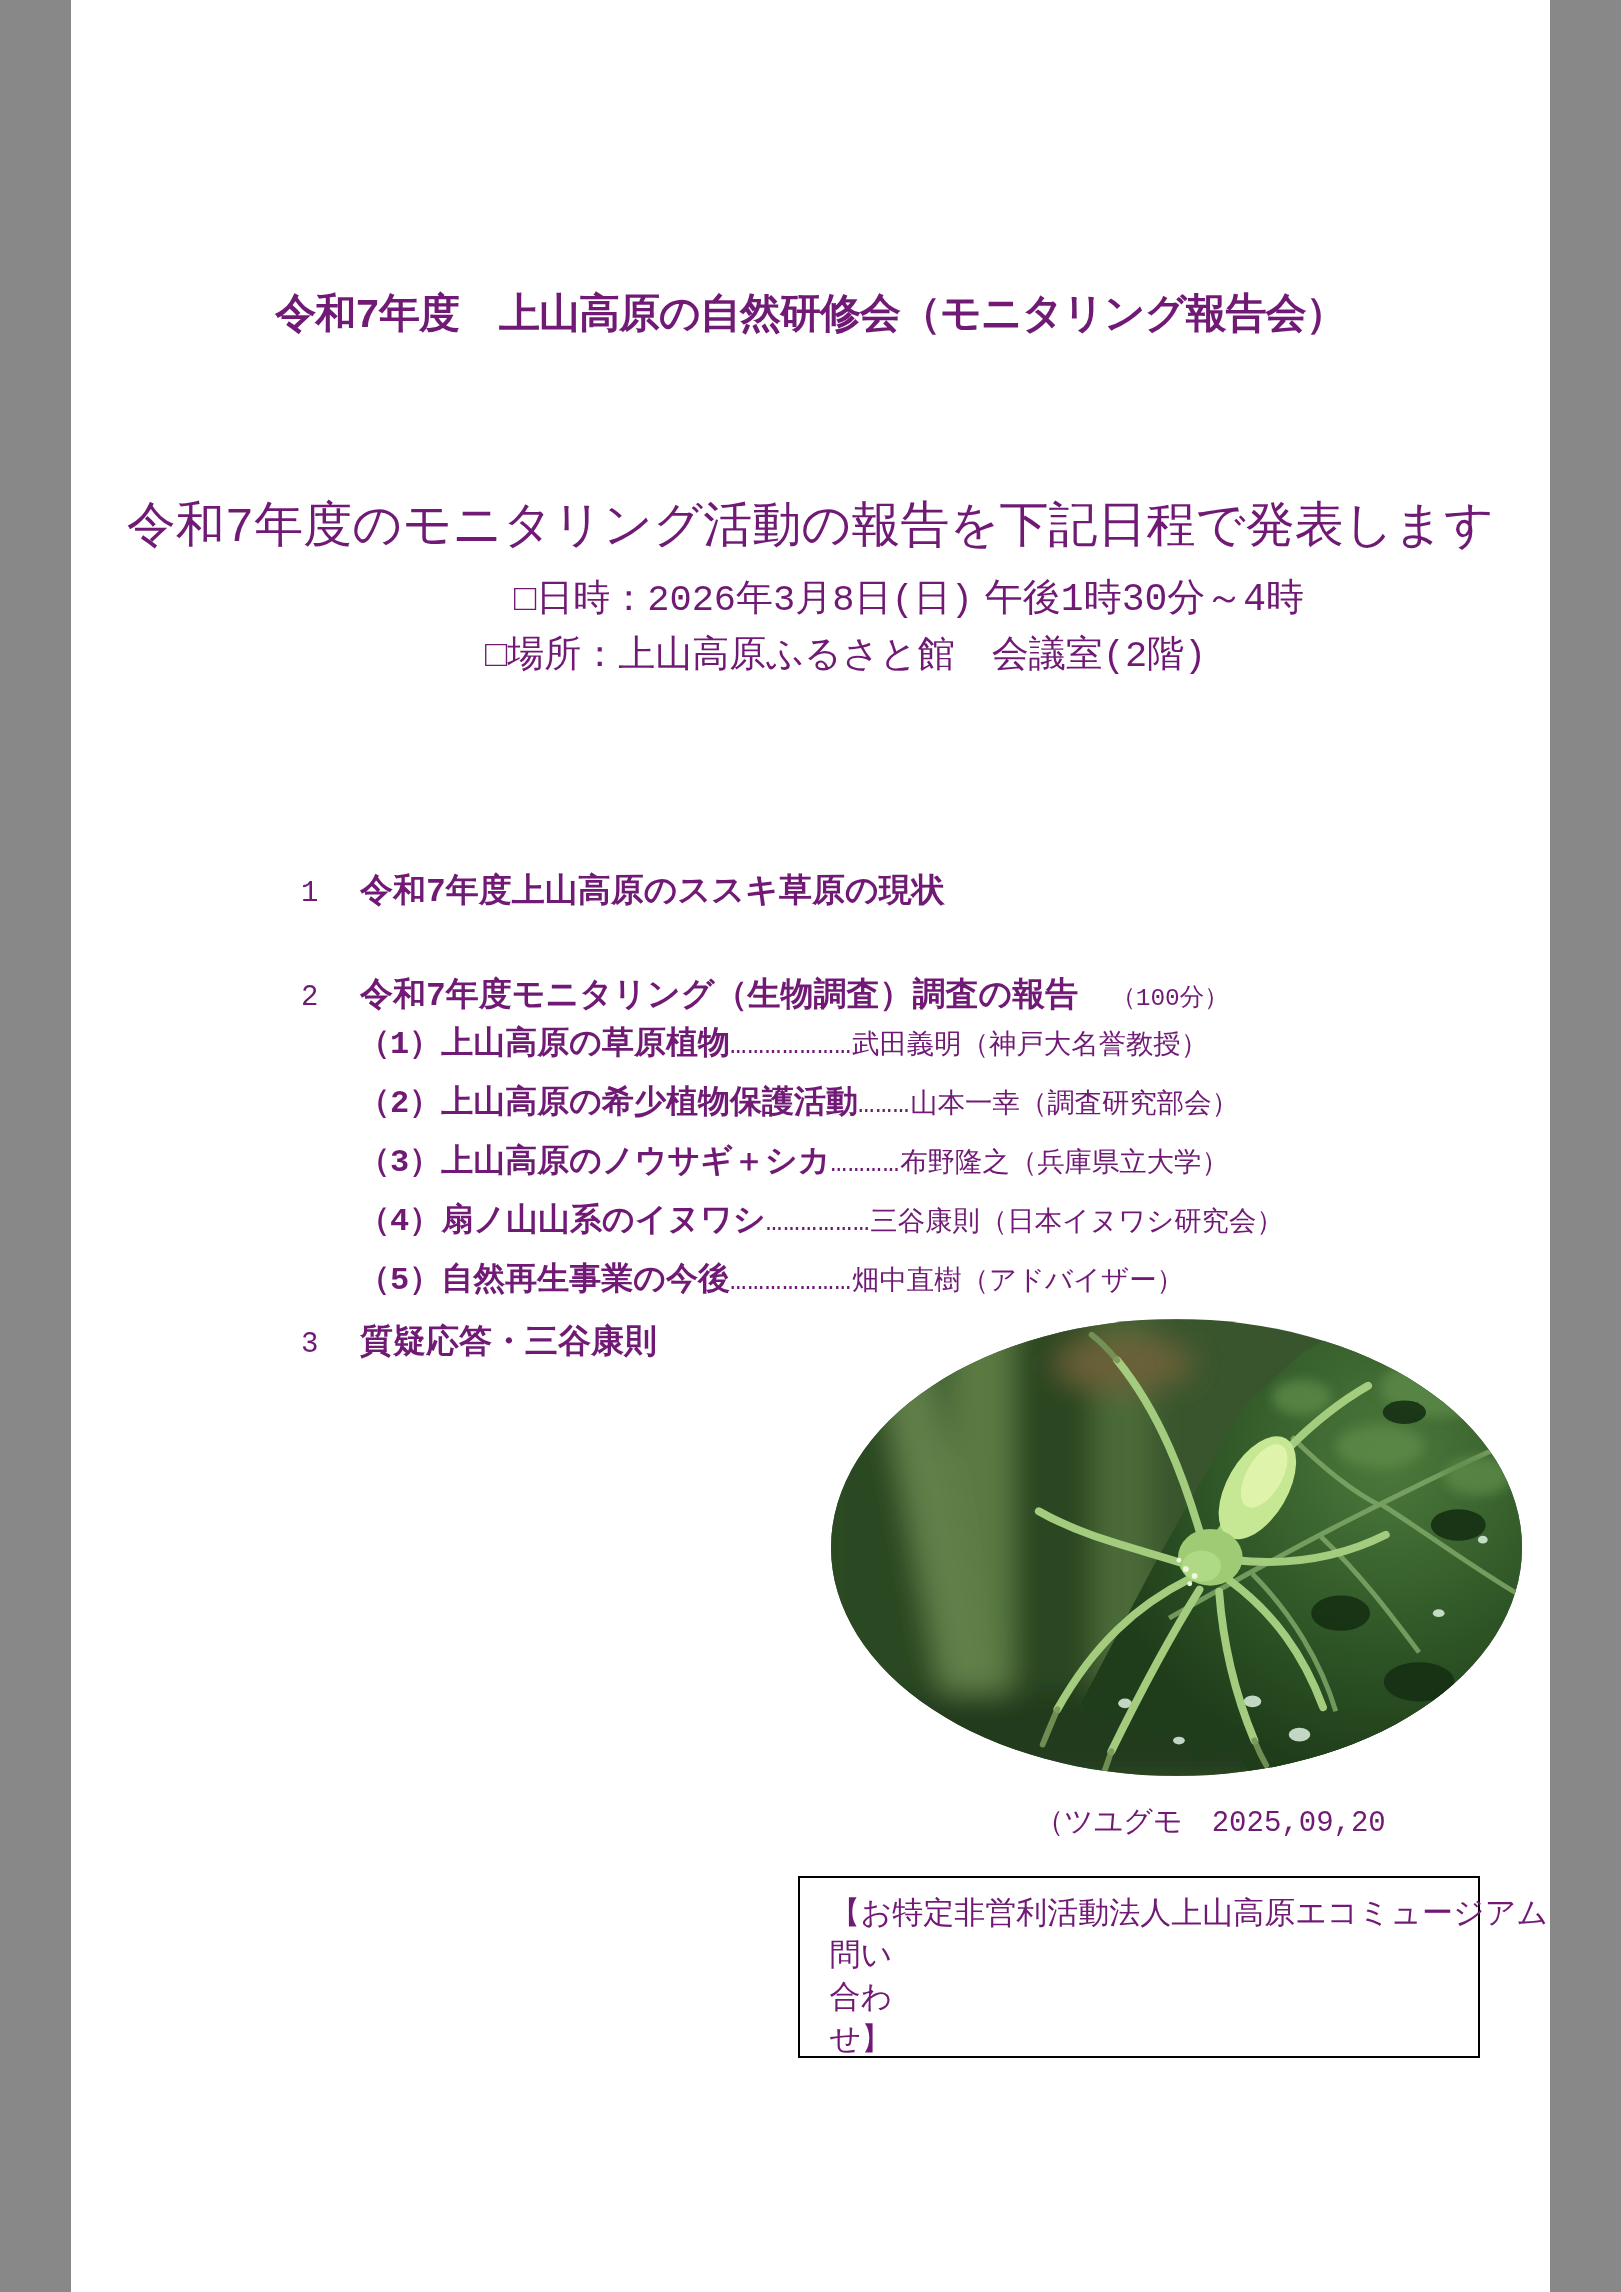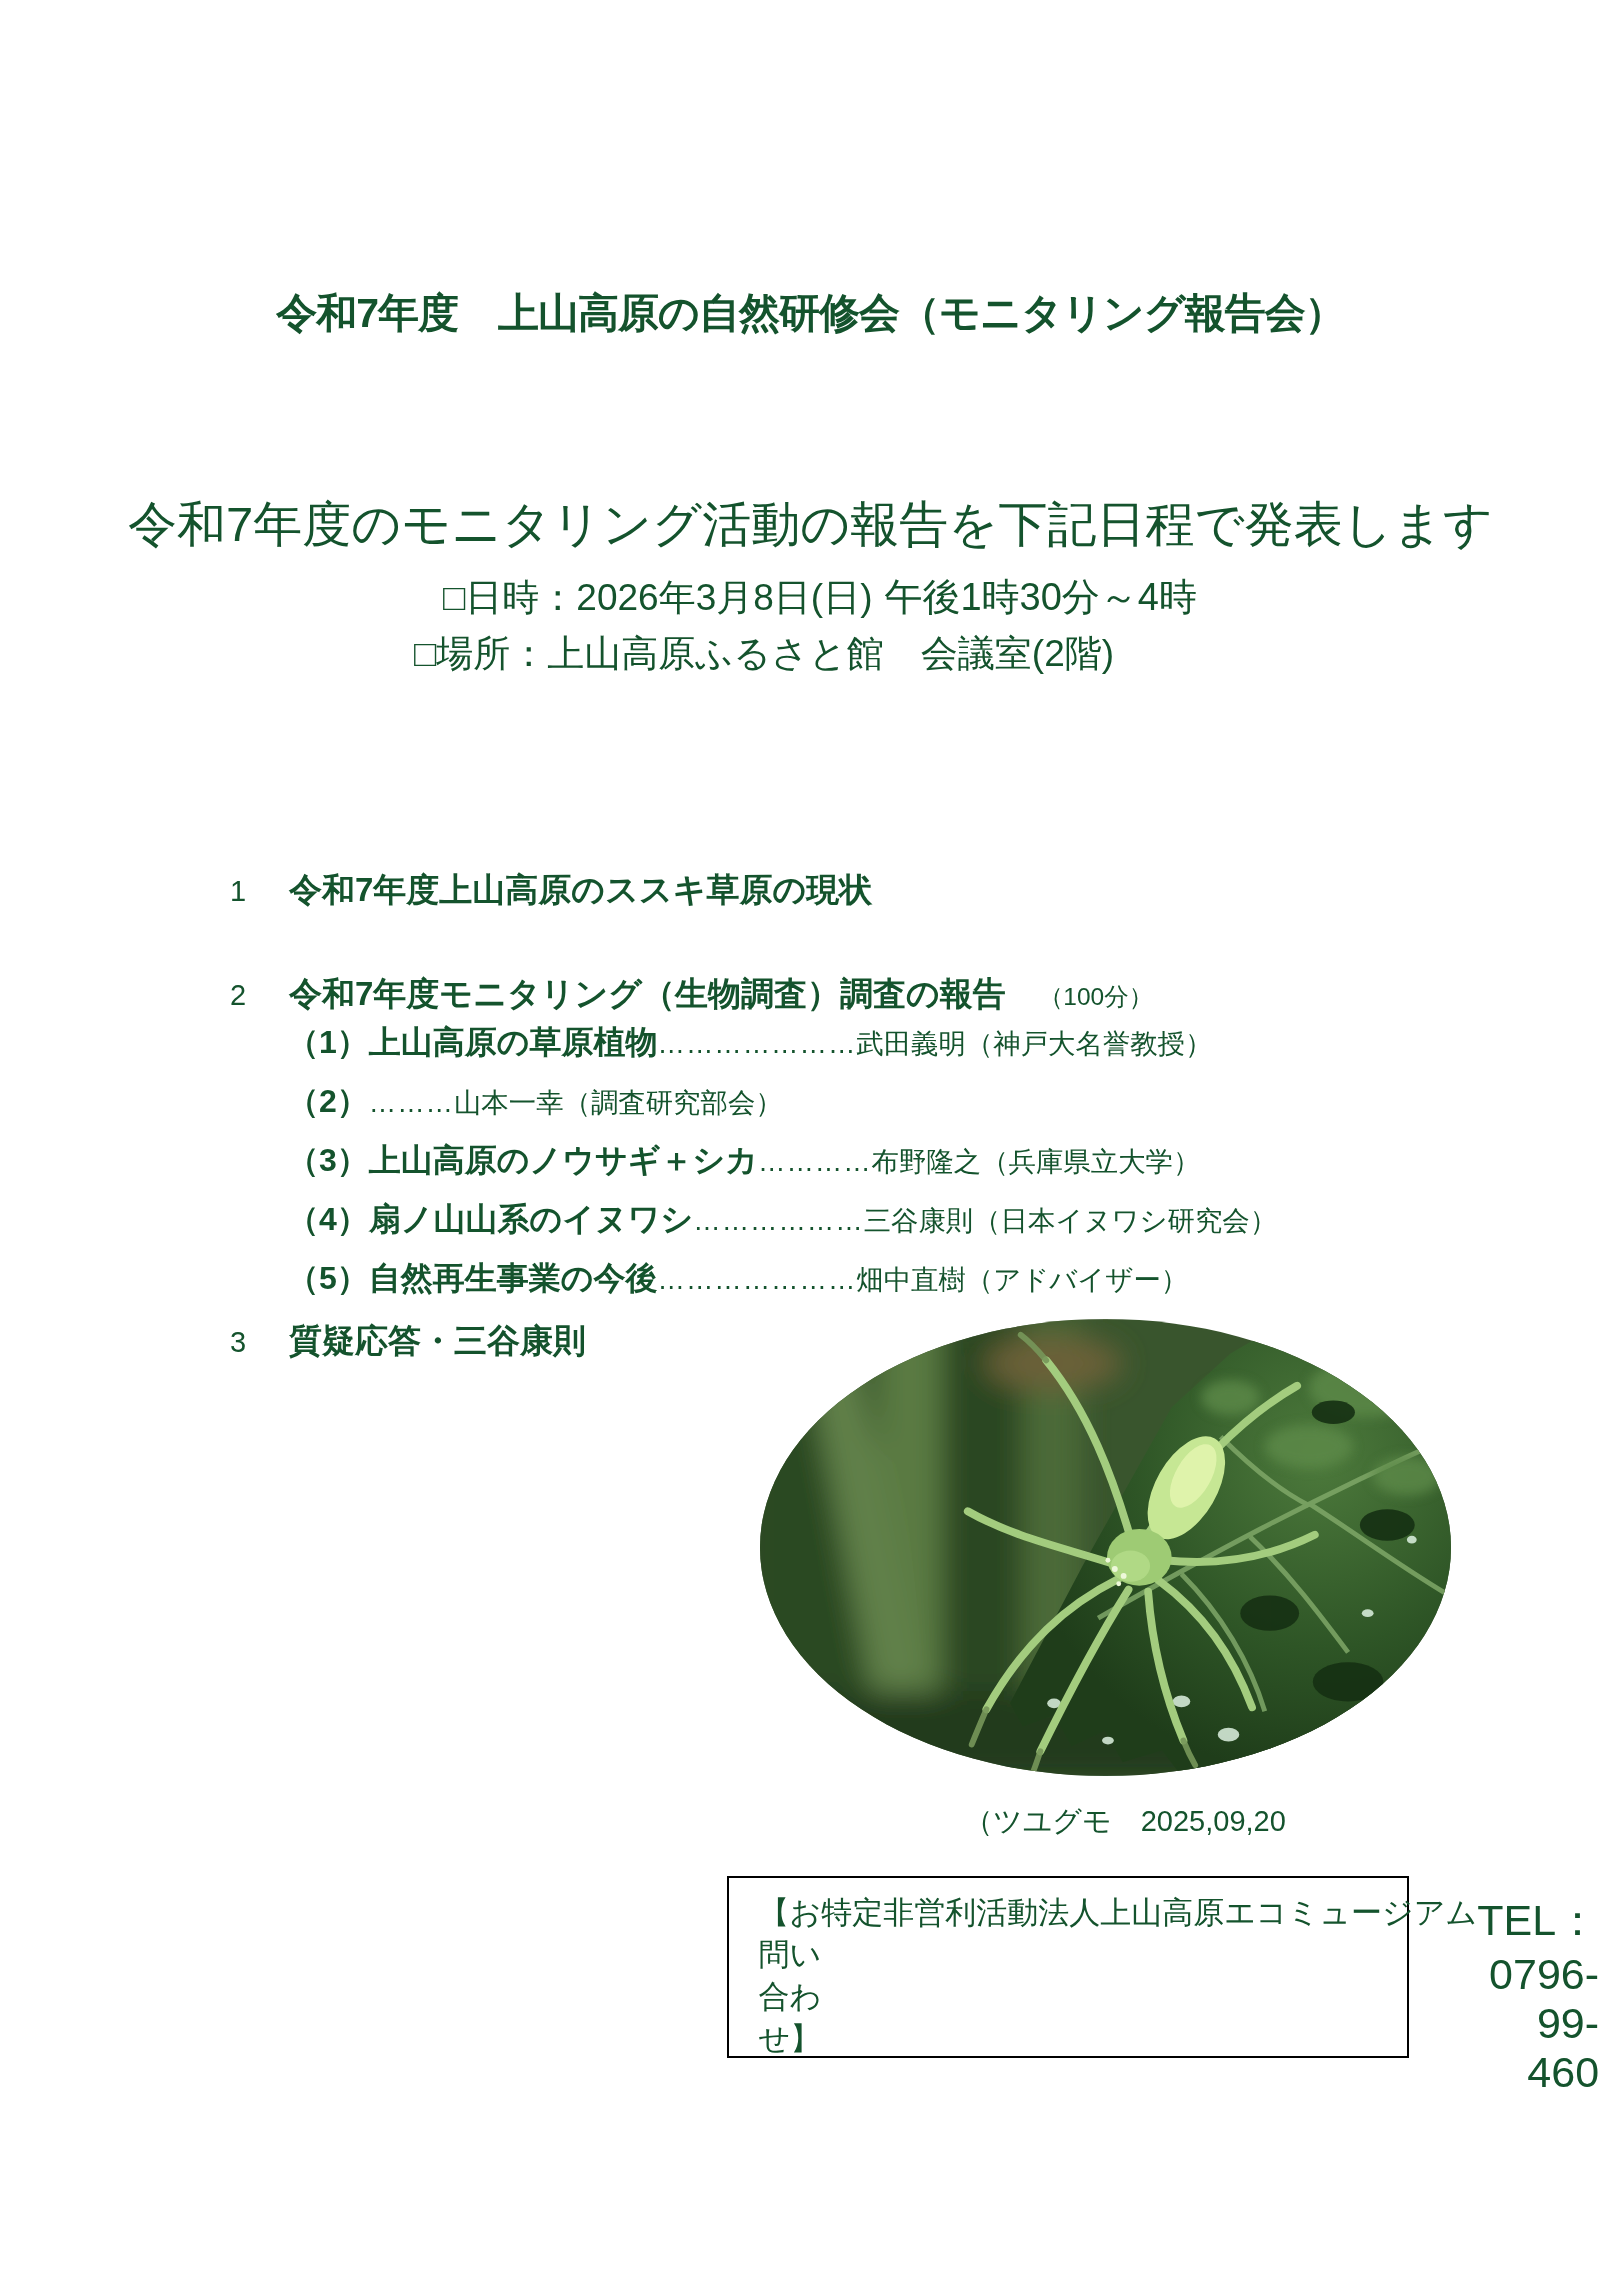--- a/index.html
+++ b/index.html
@@ -1,22 +1,22 @@
 <!DOCTYPE html>
 <html lang="ja"><head>
 <meta charset="utf-8">
 <style>
   html,body{margin:0;padding:0;background:#888;}
   .page{
     position:relative;
-    width:1621px;height:2293px;
+    width:1479px;height:2293px;
     margin:0 auto;
     background:#ffffff;
-    font-family:Liberation Sans, sans-serif;
-    color:#14532d;
+    font-family:Liberation Mono, monospace;
+    color:#701a75;
     overflow:hidden;
   }
   .doc-title{
     position:absolute;top:286px;left:0;width:100%;
     text-align:center;
     font-size:41px;font-weight:bold;letter-spacing:-1px;
     white-space:nowrap;
   }
   .intro{
     position:absolute;top:492px;left:0;width:100%;
@@ -87,20 +87,21 @@
 
   <div class="row sub sub1">
     <span class="slabel">（1）</span>
     <span class="stopic">上山高原の草原植物</span>
     <span class="sdots">…………………</span>
     <span class="sspeaker">武田義明（神戸大名誉教授）</span>
   </div>
 
   <div class="row sub sub2">
     <span class="slabel">（2）</span>
+    <span class="stopic">上山高原の希少植物保護活動</span>
     <span class="sdots">………</span>
     <span class="sspeaker">山本一幸（調査研究部会）</span>
   </div>
 
   <div class="row sub sub3">
     <span class="slabel">（3）</span>
     <span class="stopic">上山高原のノウサギ＋シカ</span>
     <span class="sdots">…………</span>
     <span class="sspeaker">布野隆之（兵庫県立大学）</span>
   </div>

